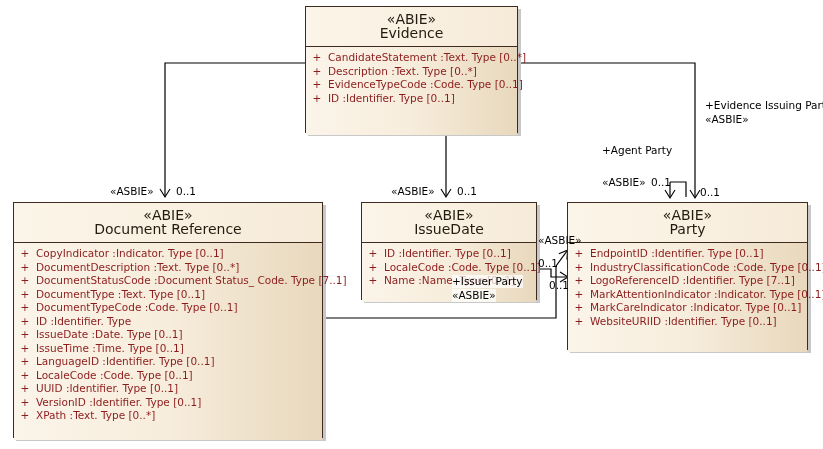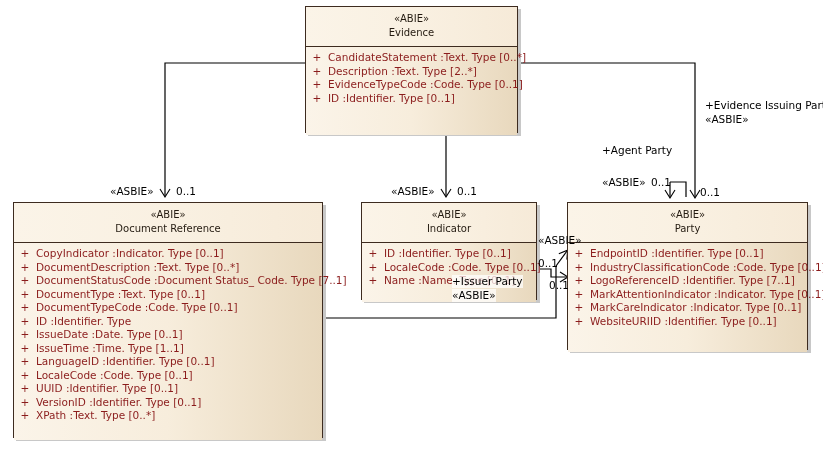--- a/index.html
+++ b/index.html
@@ -29,21 +29,21 @@
     box-shadow: 3px 3px 0 0 #c8c8c8;
     z-index: 5;
   }
   .uml-header {
     box-sizing: border-box;
     border-bottom: 1px solid #3d2b1f;
     background: linear-gradient(to right, #fbf4e8 0%, #f9f0e1 55%, #f6ead8 100%);
     text-align: center;
     padding: 5px 2px 6px 2px;
     color: #2c2216;
-    font-size: 10px;
+    font-size: 14px;
     line-height: 14px;
   }
   .uml-stereotype { display: block; color: #231a10; }
   .uml-name { display: block; color: #231a10; text-align: center; }
   .uml-attrs {
     box-sizing: border-box;
     background: linear-gradient(to right, #fbf4e9 0%, #f7eddc 50%, #e8d8bd 100%);
     padding: 4px 0 6px 0;
     height: calc(100% - 37px);
   }
@@ -117,21 +117,21 @@
     <span class="uml-stereotype">«ABIE»</span>
     <span class="uml-name">Evidence</span>
   </div>
   <div class="uml-attrs">
     <div class="attr-row">
       <span class="attr-vis">+</span>
       <span class="attr-text">CandidateStatement  :Text. Type [0..*]</span>
     </div>
     <div class="attr-row">
       <span class="attr-vis">+</span>
-      <span class="attr-text">Description  :Text. Type [2..*]</span>
+      <span class="attr-text">Description  :Text. Type [0..*]</span>
     </div>
     <div class="attr-row">
       <span class="attr-vis">+</span>
       <span class="attr-text">EvidenceTypeCode  :Code. Type [0..1]</span>
     </div>
     <div class="attr-row">
       <span class="attr-vis">+</span>
       <span class="attr-text">ID  :Identifier. Type [0..1]</span>
     </div>
   </div>
@@ -166,21 +166,21 @@
     <div class="attr-row">
       <span class="attr-vis">+</span>
       <span class="attr-text">ID  :Identifier. Type</span>
     </div>
     <div class="attr-row">
       <span class="attr-vis">+</span>
       <span class="attr-text">IssueDate  :Date. Type [0..1]</span>
     </div>
     <div class="attr-row">
       <span class="attr-vis">+</span>
-      <span class="attr-text">IssueTime  :Time. Type [1..1]</span>
+      <span class="attr-text">IssueTime  :Time. Type [0..1]</span>
     </div>
     <div class="attr-row">
       <span class="attr-vis">+</span>
       <span class="attr-text">LanguageID  :Identifier. Type [0..1]</span>
     </div>
     <div class="attr-row">
       <span class="attr-vis">+</span>
       <span class="attr-text">LocaleCode  :Code. Type [0..1]</span>
     </div>
     <div class="attr-row">
@@ -194,21 +194,21 @@
     <div class="attr-row">
       <span class="attr-vis">+</span>
       <span class="attr-text">XPath  :Text. Type [0..*]</span>
     </div>
   </div>
 </div>
 
 <div class="uml-class" style="left:361px; top:202px; width:176px; height:98px;">
   <div class="uml-header">
     <span class="uml-stereotype">«ABIE»</span>
-    <span class="uml-name">Indicator</span>
+    <span class="uml-name">IssueDate</span>
   </div>
   <div class="uml-attrs">
     <div class="attr-row">
       <span class="attr-vis">+</span>
       <span class="attr-text">ID  :Identifier. Type [0..1]</span>
     </div>
     <div class="attr-row">
       <span class="attr-vis">+</span>
       <span class="attr-text">LocaleCode  :Code. Type [0..1]</span>
     </div>

